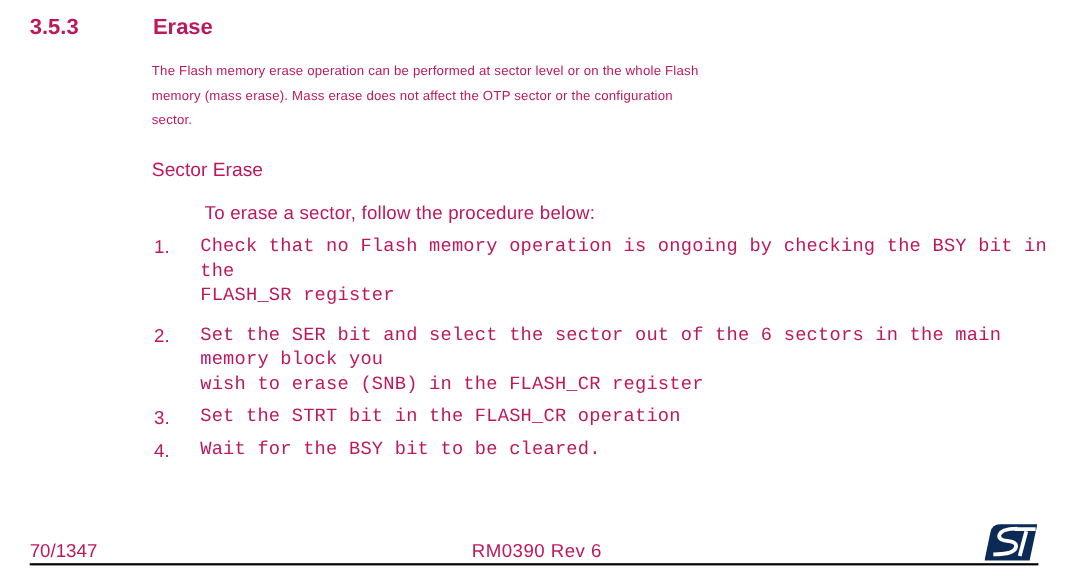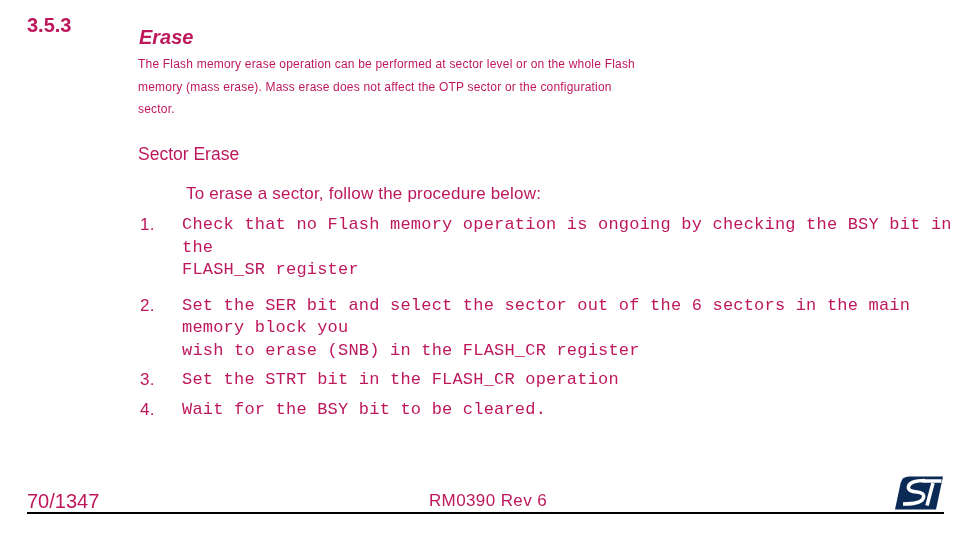--- a/index.html
+++ b/index.html
@@ -9,21 +9,21 @@
     background:#ffffff;
     font-family:"Liberation Sans", sans-serif;
     color:#be185d;
     overflow:hidden;
   }
   .section-head {
     position:absolute; top:12px; left:0; width:976px;
     font-size:20px; font-weight:bold; line-height:26px;
   }
   .section-num { position:absolute; left:27px; top:0; }
-  .section-title { position:absolute; left:139px; top:12px;font-style:italic; }
+  .section-title { position:absolute; left:139px; top:0; }
   .intro {
     position:absolute; top:53px; left:138px; width:815px;
     font-size:12px; line-height:22.5px; letter-spacing:0.2px;
     white-space:pre-line;
   }
   .subheading {
     position:absolute; top:143px; left:138px;
     font-size:17.5px; font-weight:normal; line-height:22px;
   }
   .lead {
@@ -36,21 +36,21 @@
     font-size:17px; line-height:22.5px; letter-spacing:0.2px;
   }
   .step { display:flex; margin:0 0 7px 0; }
   .step:nth-child(2) { margin-top:13px; }
   .step:nth-child(3) { margin-top:6px; }
   .step:nth-child(4) { margin-top:6px; }
   .step-num { flex:0 0 42px; }
   .step-text { flex:1 1 auto; white-space:pre-line;font-family:Liberation Mono, monospace; }
   .footer-pagenum {
     position:absolute; top:492px; left:27px;
-    font-size:20px; line-height:18px;
+    font-size:17px; line-height:18px;
   }
   .footer-docref {
     position:absolute; top:492px; left:0; width:976px;
     text-align:center; font-size:17px; line-height:18px; letter-spacing:0.4px;
   }
   .footer-rule {
     position:absolute; top:512px; left:27px; width:917px; height:2px;
     background:#000000;
   }
   .footer-logo {

